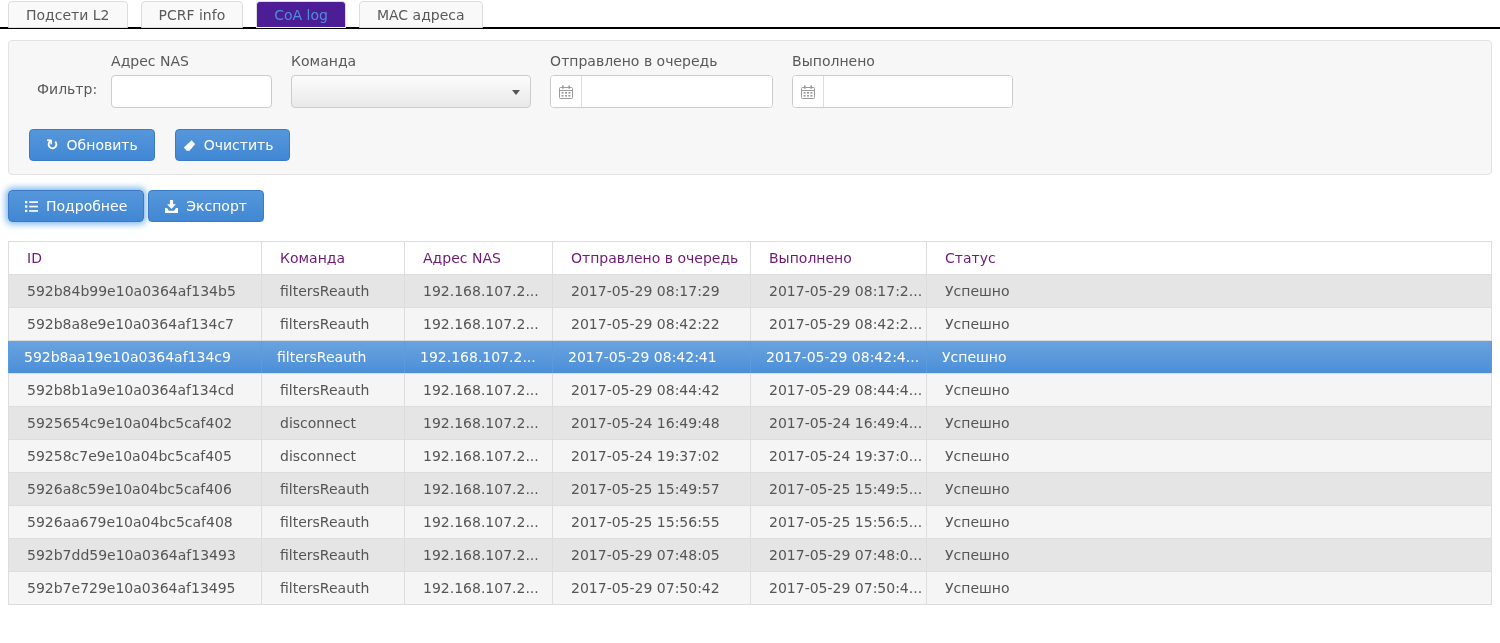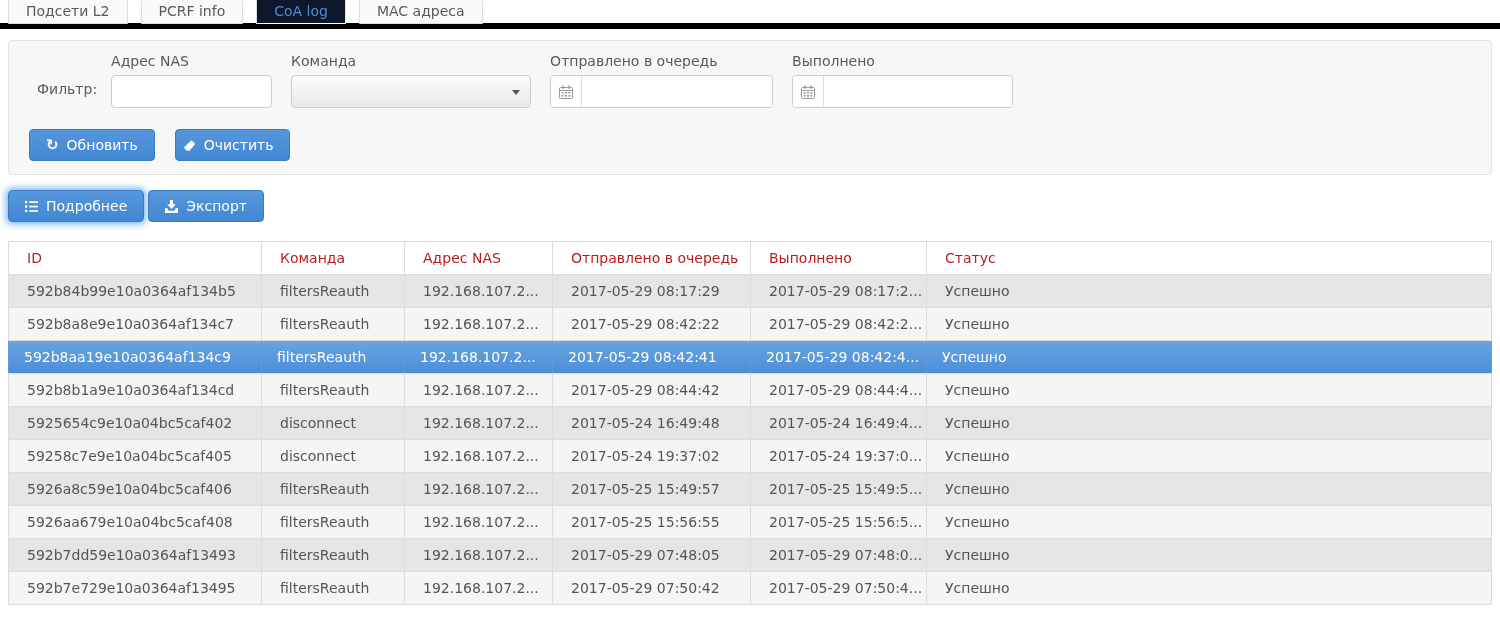--- a/index.html
+++ b/index.html
@@ -4,27 +4,27 @@
 <style>
   * { box-sizing: border-box; }
   html,body { margin:0; padding:0; }
   body {
     width:1500px; height:643px;
     font-family:"DejaVu Sans","Liberation Sans",sans-serif;
     font-size:14px; color:#555; background:#fff; overflow:hidden;
   }
 
   
-  .tabbar { display:flex; align-items:flex-end; padding-left:8px; border-bottom:6px solid #000000; height:29px; }
+  .tabbar { display:flex; align-items:flex-end; padding-left:8px; border-bottom:2px solid #000000; height:29px; }
   .tab {
     padding:5px 17px 4px; margin-right:13px; margin-bottom:-1px;
     border:1px solid #ddd; border-radius:4px 4px 0 0;
     background:#f9f9f9; color:#58595b; cursor:pointer; white-space:nowrap;
   }
-  .tab.active { background:#0f172a; border-bottom-color:#fff; color:#4a90d9; }
+  .tab.active { background:#4c1d95; border-bottom-color:#fff; color:#4a90d9; }
 
   
   .filter-panel {
     margin:11px 8px 0; background:#f7f7f7;
     border:1px solid #e2e2e2; border-radius:4px;
     padding:12px 20px 13px;
   }
   .filter-row { display:flex; align-items:flex-start; }
   .filter-caption { margin:28px 14px 0 8px; color:#58595b; }
   .fgroup { display:flex; flex-direction:column; margin-right:19px; }
@@ -69,21 +69,21 @@
   .action-row .btn + .btn { margin-left:4px;justify-content:center; }
   .btn.focused { box-shadow:0 0 7px 2px rgba(94,164,231,.85); }
 
   
   table.grid { width:1484px; margin:19px 8px 0; border-collapse:collapse; table-layout:fixed; }
   .grid th, .grid td {
     border:1px solid #ddd; padding:7px 10px 7px 18px;
     font-weight:normal; text-align:left; height:33px;
     white-space:nowrap; overflow:hidden;
   }
-  .grid th { color:#b91c1c; background:#fff; }
+  .grid th { color:#701a75; background:#fff; }
   .grid tbody tr { background:#e5e5e5; cursor:pointer; }
   .grid tbody tr:nth-child(even) { background:#f5f5f5; }
   .grid tbody tr.selected { background:linear-gradient(#6aa3e0,#4a8ed8); color:#fff; }
   .grid tbody tr.selected td { border-left-color:#5e9ade; border-right-color:#5e9ade;padding-left:15px; }
 </style>
 </head>
 <body>
 
 <div class="tabbar">
   <div class="tab">Подсети L2</div>

